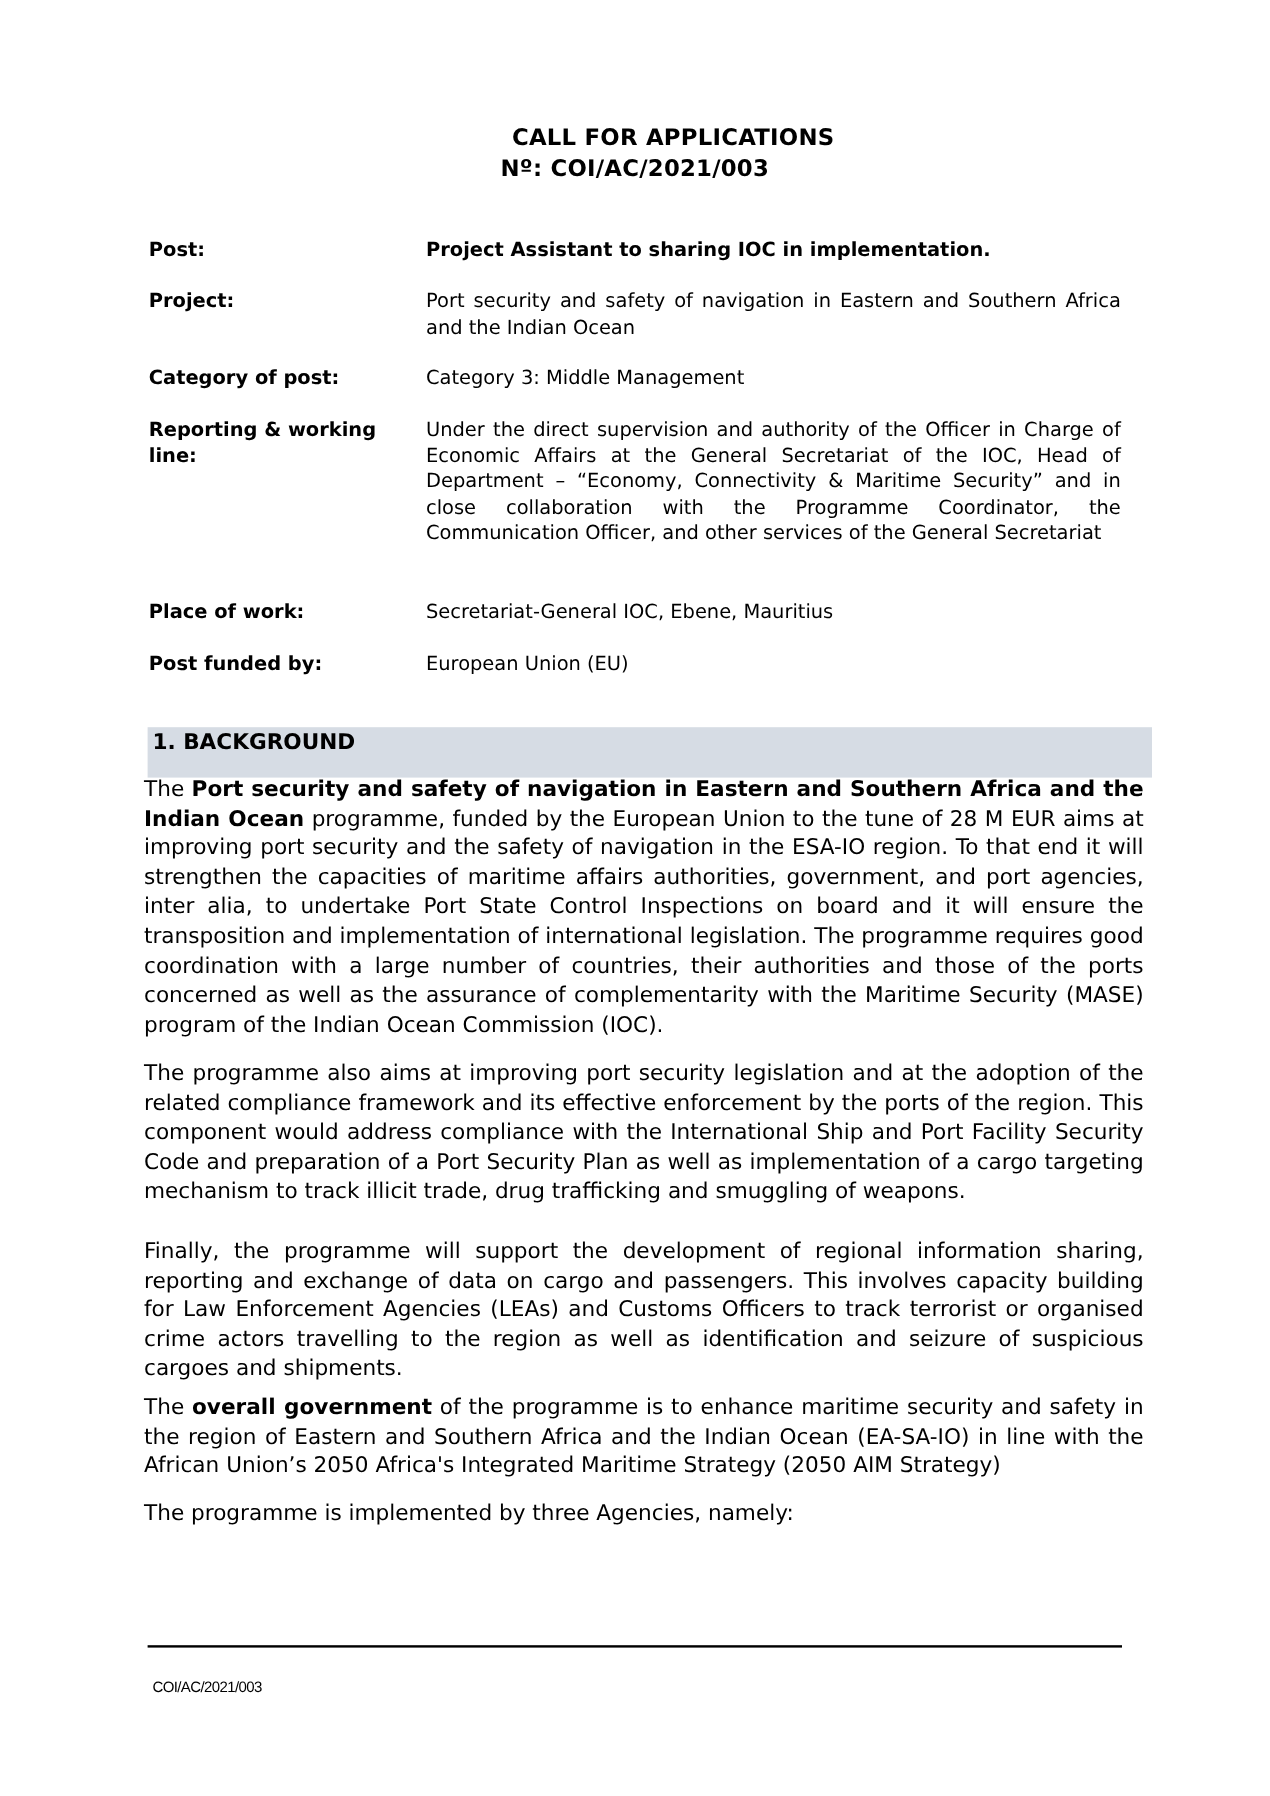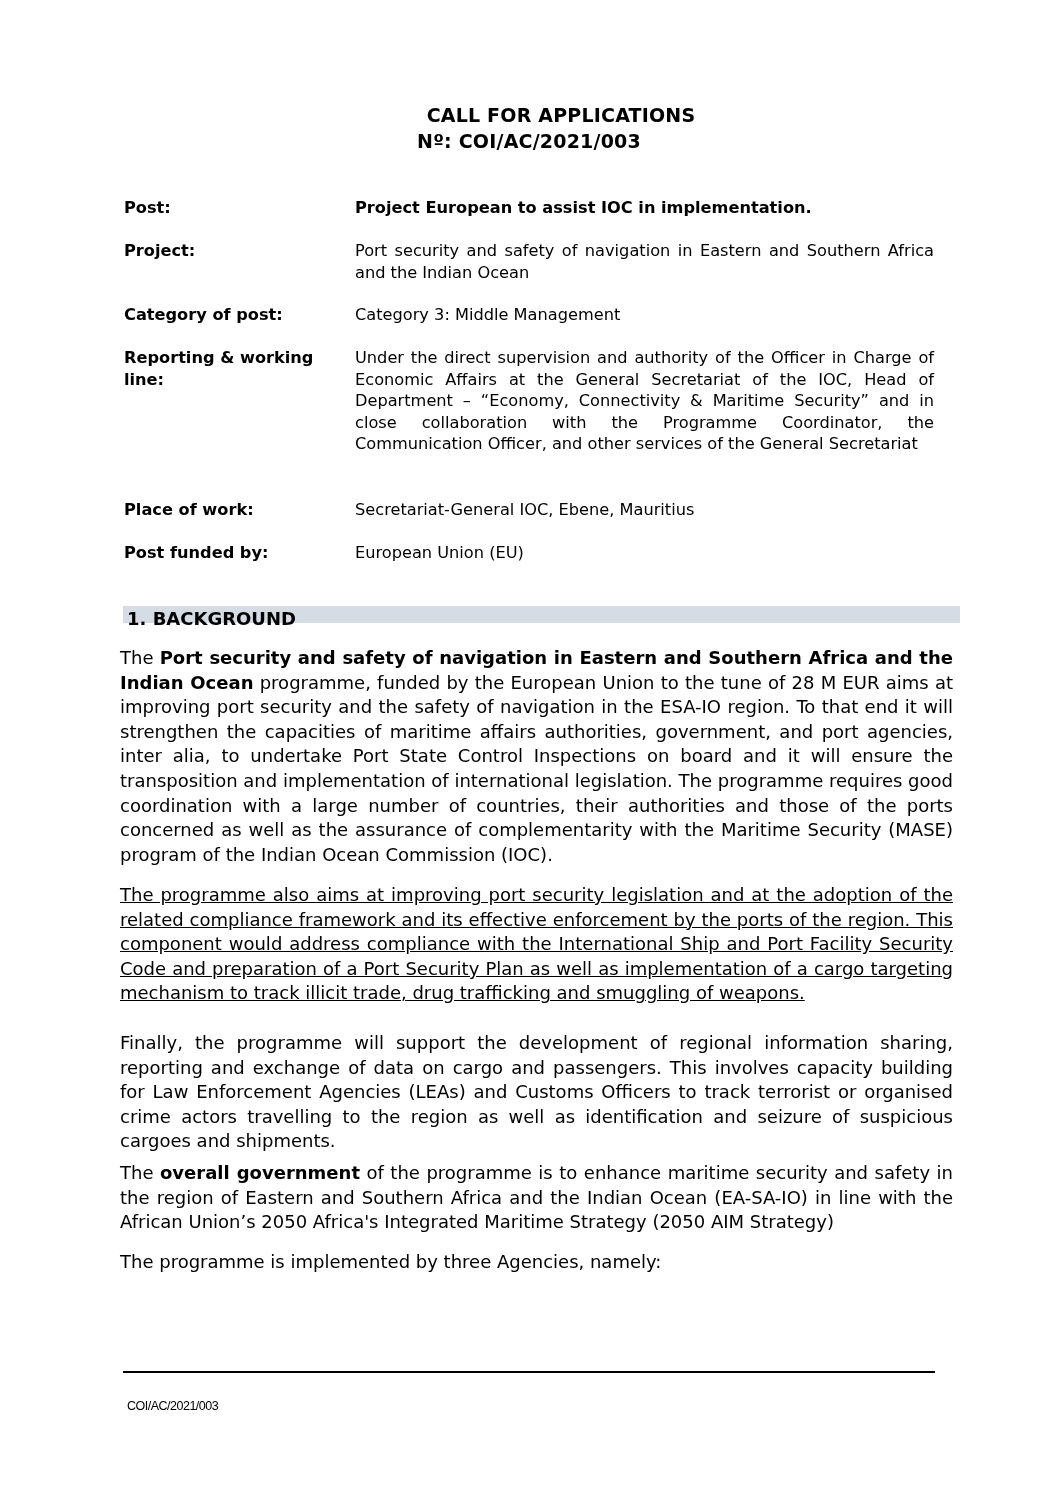--- a/index.html
+++ b/index.html
@@ -7,21 +7,21 @@
          font-family:"DejaVu Sans", sans-serif; color:#000; }
   .title { position:absolute; left:0; width:1058px; text-align:center;
            font-weight:bold; font-size:19px; letter-spacing:0.2px; }
   .t1 { top:104px;margin-left:32px; }
   .t2 { top:130px; }
   .meta { position:absolute; left:124px; width:812px; font-size:16.2px; line-height:21.6px; }
   .row { position:absolute; left:0; width:812px; }
   .row .lab { position:absolute; left:0; width:225px; font-weight:bold; }
   .row .val { position:absolute; left:231px; width:579px; text-align:justify; }
   .row .val.bold { font-weight:bold; }
-  .section-band { position:absolute; left:123px; top:606px; width:837px; height:17px;
+  .section-band { position:absolute; left:123px; top:606px; width:837px; height:42px;
                   background:#D6DCE4; }
   .section-band span { position:absolute; left:4px; top:2px; font-weight:bold; font-size:18px; }
   .body-text { position:absolute; left:120px; width:833px; font-size:18px; line-height:24.6px;
                text-align:justify; }
   .body-text p { margin:0; }
   b { font-weight:bold; }
   .bullets { position:absolute; left:124px; top:1289px; width:833px; font-size:16.2px; line-height:24px; }
   .bullet { position:relative; padding-left:66px; }
   .bullet .dot { position:absolute; left:21px; top:10px; width:5px; height:5px; border-radius:50%; background:#000; }
   .footer-rule { position:absolute; left:123px; top:1371px; width:812px; height:2px; background:#000; }
@@ -31,21 +31,21 @@
 <body>
 
 <div>
   <div class="title t1">CALL FOR APPLICATIONS</div>
   <div class="title t2">Nº:  COI/AC/2021/003</div>
 </div>
 
 <div class="meta" style="top:197px;">
   <div class="row" style="top:0px;">
     <div class="lab">Post:</div>
-    <div class="val bold">Project European to assist IOC in implementation.</div>
+    <div class="val bold">Project Assistant to sharing IOC in implementation.</div>
   </div>
   <div class="row" style="top:43px;">
     <div class="lab">Project:</div>
     <div class="val">Port security and safety of navigation in Eastern and Southern Africa and the Indian Ocean</div>
   </div>
   <div class="row" style="top:107px;">
     <div class="lab">Category of post:</div>
     <div class="val">Category 3: Middle Management</div>
   </div>
   <div class="row" style="top:150px;">
@@ -63,21 +63,21 @@
 </div>
 
 <div class="section-band">
   <span>1. BACKGROUND</span>
 </div>
 
 <div class="body-text" style="top:646px;">
   <p><span>The </span><b>Port security and safety of navigation in Eastern and Southern Africa and the Indian Ocean</b><span> programme, funded by the European Union to the tune of 28 M EUR aims at improving port security and the safety of navigation in the ESA-IO region. To that end it will strengthen the capacities of maritime affairs authorities, government, and port agencies, inter alia, to undertake Port State Control Inspections on board and it will ensure the transposition and implementation of international legislation. The programme requires good coordination with a large number of countries, their authorities and those of the ports concerned as well as the assurance of complementarity with the Maritime Security (MASE) program of the Indian Ocean Commission (IOC).</span></p>
 </div>
 
-<div class="body-text" style="top:883px;text-decoration:underline;">
+<div class="body-text" style="top:883px;">
   <p>The programme also aims at improving port security legislation and at the adoption of the related compliance framework and its effective enforcement by the ports of the region. This component would address compliance with the International Ship and Port Facility Security Code and preparation of a Port Security Plan as well as implementation of a cargo targeting mechanism to track illicit trade, drug trafficking and smuggling of weapons.</p>
 </div>
 
 <div class="body-text" style="top:1031px;">
   <p>Finally, the programme will support the development of regional information sharing, reporting and exchange of data on cargo and passengers. This involves capacity building for Law Enforcement Agencies (LEAs) and Customs Officers to track terrorist or organised crime actors travelling to the region as well as identification and seizure of suspicious cargoes and shipments.</p>
 </div>
 
 <div class="body-text" style="top:1161px;">
   <p><span>The </span><b>overall government</b><span> of the programme is to enhance maritime security and safety in the region of Eastern and Southern Africa and the Indian Ocean (EA-SA-IO) in line with the African Union’s 2050 Africa's Integrated Maritime Strategy (2050 AIM Strategy)</span></p>
 </div>

